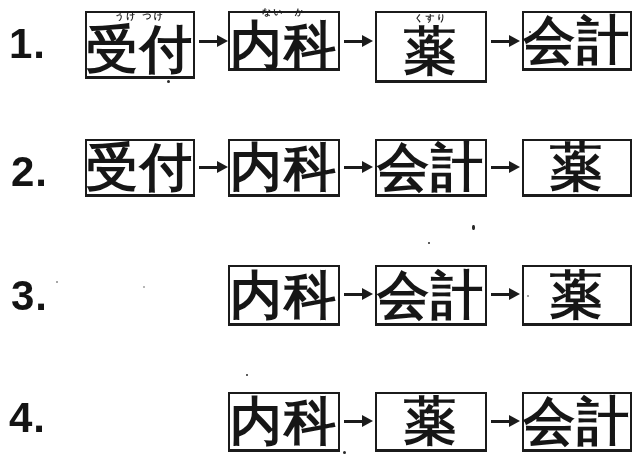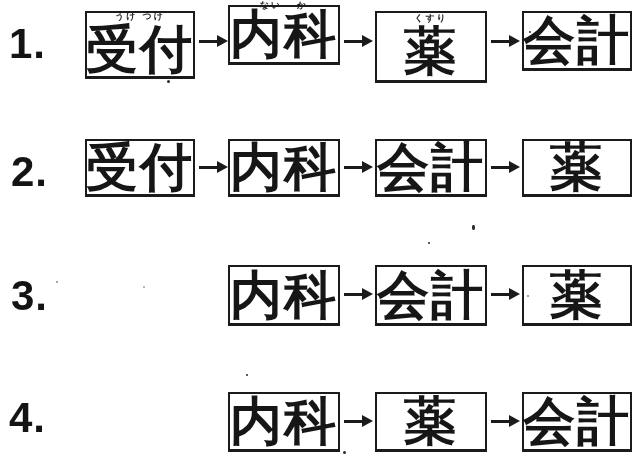--- a/index.html
+++ b/index.html
@@ -80,21 +80,21 @@
 
 <div id="stage">
 
   <div>
     <div class="row-number" style="left:9px; top:23px;">1.</div>
     <div class="fbox" style="left:85px; top:11px; width:110px; height:68px;">
       <span class="furigana">うけ つけ</span>
       <span class="kanji">受付</span>
     </div>
     <div class="arrow" style="left:199px; top:40px;"></div>
-    <div class="fbox" style="left:228px; top:5px; width:112px; height:60px;font-family:Liberation Mono, monospace;">
+    <div class="fbox" style="left:228px; top:11px; width:112px; height:60px;">
       <span class="furigana">ない  か</span>
       <span class="kanji">内科</span>
     </div>
     <div class="arrow" style="left:344px; top:40px;"></div>
     <div class="fbox" style="left:375px; top:11px; width:112px; height:72px;">
       <span class="furigana">くすり</span>
       <span class="kanji">薬</span>
     </div>
     <div class="arrow" style="left:491px; top:40px;"></div>
     <div class="fbox" style="left:522px; top:11px; width:110px; height:60px;">

